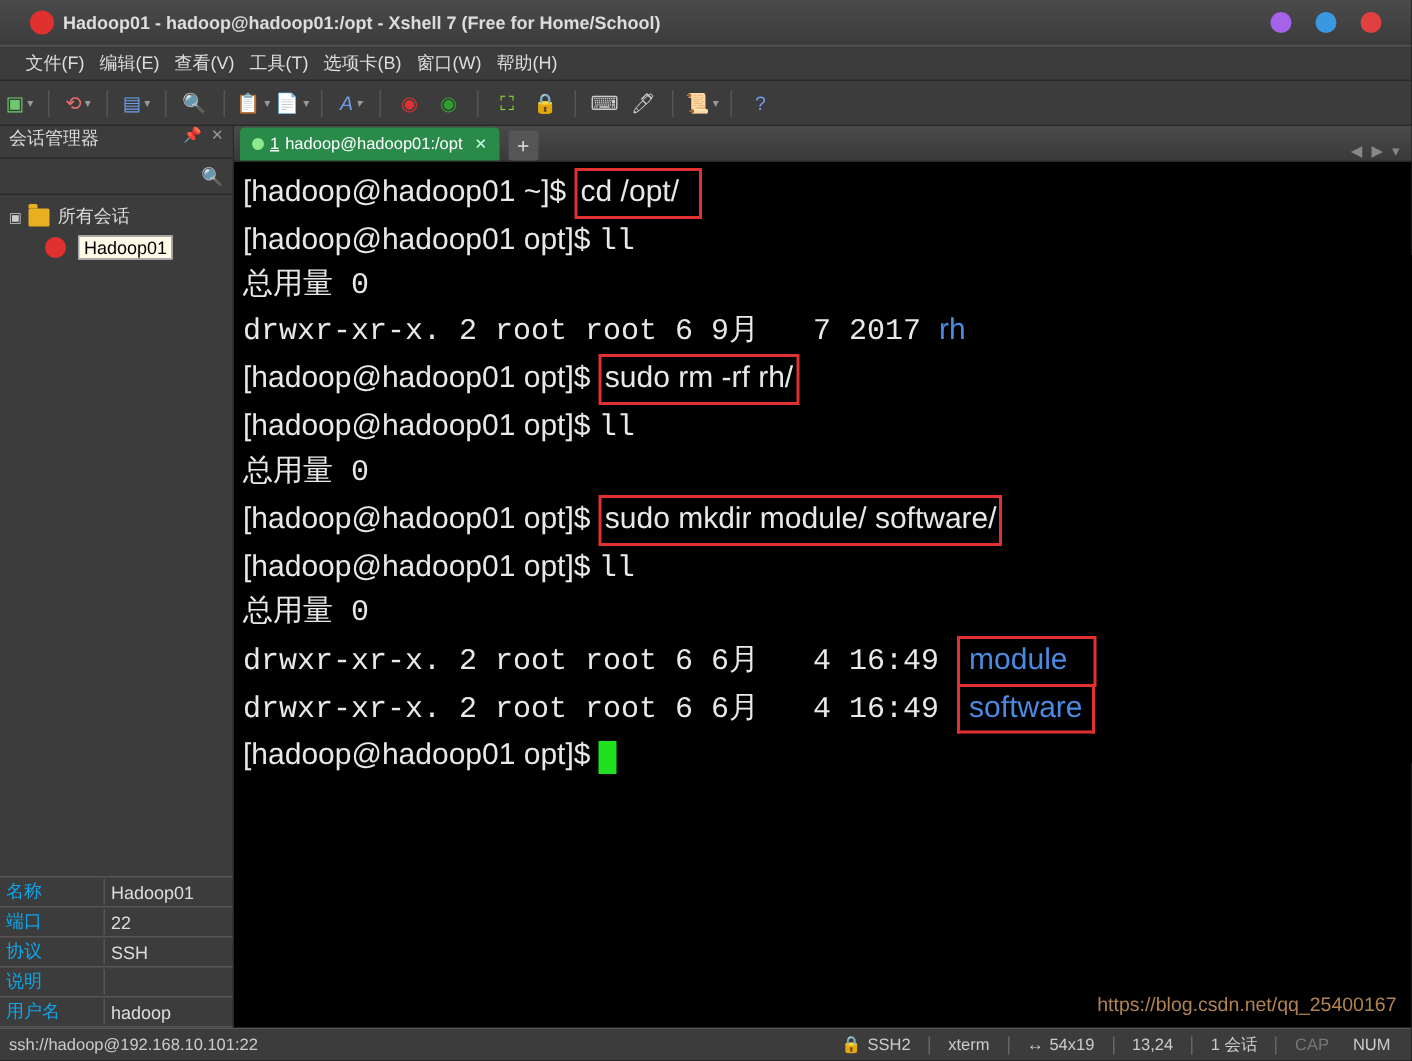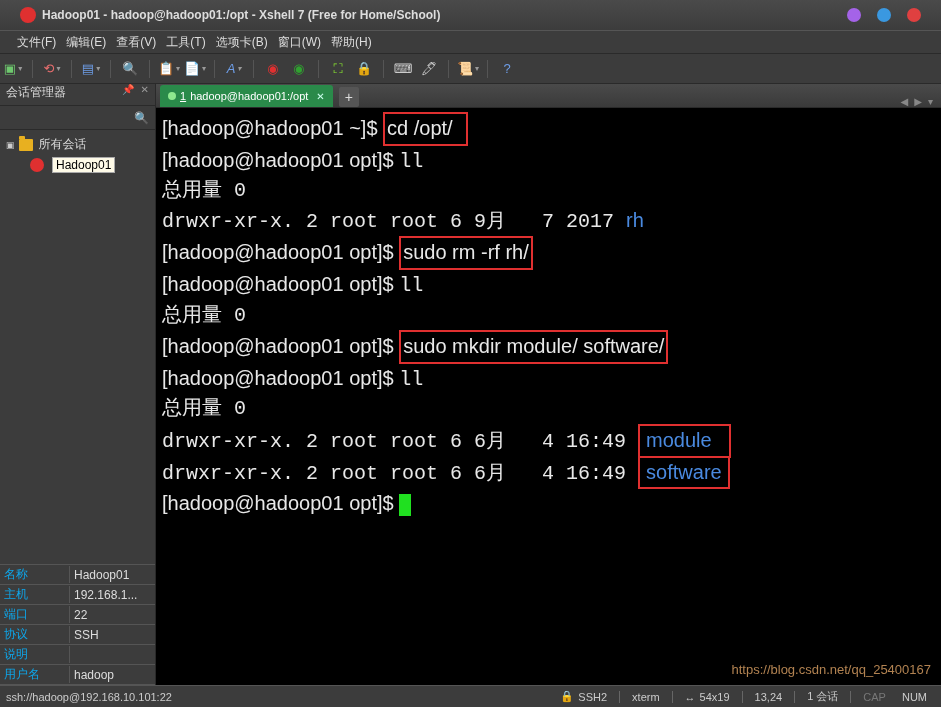--- a/index.html
+++ b/index.html
@@ -124,24 +124,20 @@
         <span class="sess"></span>
         <span class="lbl">Hadoop01</span>
       </div>
     </div>
     <div class="props" id="props">
         <div class="prop-row">
           <div class="k">名称</div>
           <div class="v">Hadoop01</div>
         </div>
         <div class="prop-row">
-          <div class="k">主机</div>
-          <div class="v">192.168.1...</div>
-        </div>
-        <div class="prop-row">
           <div class="k">端口</div>
           <div class="v">22</div>
         </div>
         <div class="prop-row">
           <div class="k">协议</div>
           <div class="v">SSH</div>
         </div>
         <div class="prop-row">
           <div class="k">说明</div>
           <div class="v"></div>

